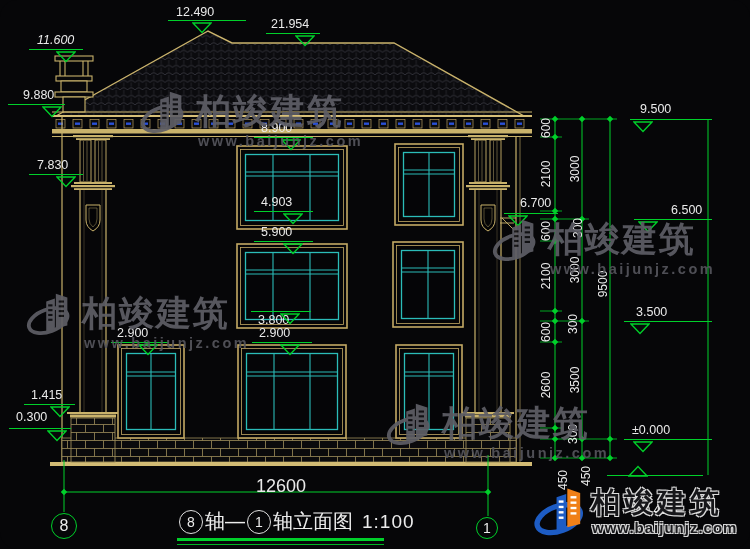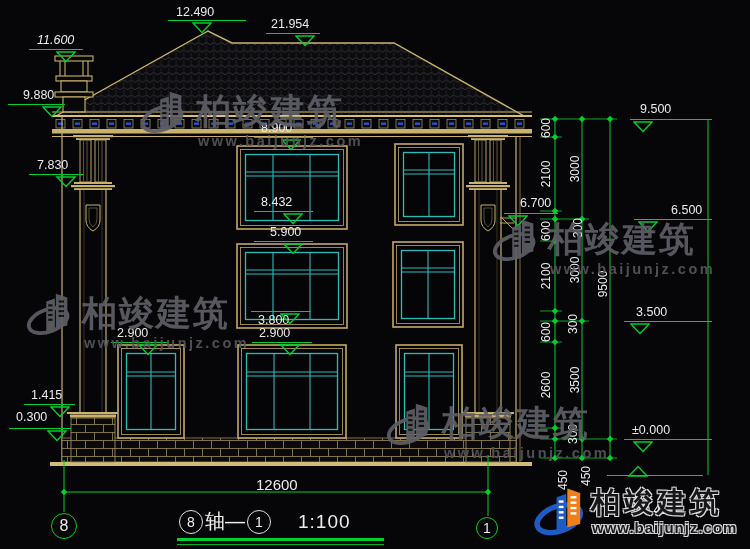--- a/index.html
+++ b/index.html
@@ -6,21 +6,21 @@
   .canvas{position:relative;width:750px;height:549px;background:#060608;overflow:hidden;
           font-family:"Liberation Sans", sans-serif;border-radius:17px;}
   .lay{position:absolute;left:0;top:0;}
   
   .lvl-label{position:absolute;color:#eaeaea;font-size:12.5px;white-space:nowrap;
              font-family:"Liberation Sans",sans-serif;}
   .lvl-line{position:absolute;height:1.3px;background:#00d02a;}
   .lvl-tri{position:absolute;}
   .vdim{position:absolute;color:#eaeaea;font-size:12px;white-space:nowrap;
         transform:translate(-50%,-50%) rotate(-90deg);font-family:"Liberation Sans",sans-serif;}
-  .hdim{position:absolute;left:256px;top:476px;color:#eaeaea;font-size:15px;}
+  .hdim{position:absolute;left:256px;top:476px;color:#eaeaea;font-size:18px;}
   
   .wm{position:absolute;opacity:.92;}
   .wm .wm-logo{position:absolute;left:0;top:0;width:52px;height:48px;}
   .wm .wm-text{position:absolute;left:56px;top:2px;font-size:35px;font-weight:bold;
                color:#5e5e66;letter-spacing:2px;white-space:nowrap;}
   .wm .wm-url{position:absolute;left:58px;top:47px;font-size:14.5px;font-weight:bold;
               color:#55555c;letter-spacing:2.5px;white-space:nowrap;}
   .wm1{left:140px;top:86px;} .wm2{left:492px;top:214px;}
   .wm3{left:26px;top:288px;}  .wm4{left:386px;top:398px;}
   
@@ -30,21 +30,21 @@
            letter-spacing:4px;white-space:nowrap;
            text-shadow:-1px -1px 0 #dcdcdc,1px -1px 0 #dcdcdc,-1px 1px 0 #dcdcdc,1px 1px 0 #dcdcdc;}
   .bm-url{position:absolute;left:58px;top:43px;font-size:15px;font-weight:bold;color:#1b1b1e;
           letter-spacing:1px;white-space:nowrap;
           text-shadow:-1px -1px 0 #d6d6d6,1px -1px 0 #d6d6d6,-1px 1px 0 #d6d6d6,1px 1px 0 #d6d6d6;}
   
   .title-row{position:absolute;left:177px;top:508px;display:flex;align-items:center;
              color:#ececec;font-size:20px;white-space:nowrap;}
   .tcirc{display:inline-flex;align-items:center;justify-content:center;width:22px;height:22px;
          border:1.4px solid #e0e0e0;border-radius:50%;font-size:14px;margin:0 2px;}
-  .tscale{margin-left:25px;font-size:19px;letter-spacing:1px;}
+  .tscale{margin-left:9px;font-size:19px;letter-spacing:1px;}
   .u1{position:absolute;left:177px;top:538px;width:207px;height:2.6px;background:#00d02a;}
   .u2{position:absolute;left:177px;top:543.5px;width:207px;height:1.3px;background:#00b524;}
   
   .bubble{position:absolute;border:1.5px solid #00d02a;border-radius:50%;color:#ececec;
           display:flex;align-items:center;justify-content:center;background:#060608;}
   .bubble-left{left:51px;top:513px;width:24px;height:24px;font-size:16px;}
   .bubble-right{left:476px;top:517px;width:20px;height:20px;font-size:14px;}
 </style>
 </head>
 <body>
@@ -341,26 +341,26 @@
       <div class="lvl-label" style="left: 37px; top: 158px;">7.830</div>
       <div class="lvl-line" style="left: 29px; top: 174px; width: 54px;"></div>
       <div class="lvl-tri" style="left: 56px; top: 174px;"><svg width="20" height="12" viewBox="0 0 20 12">
           <path d="M1 1 H19 L10 10.5 Z" fill="none" stroke="#00d02a" stroke-width="1.3"></path>
         </svg></div>
       <div class="lvl-label" style="left: 261px; top: 121px;">8.900</div>
       <div class="lvl-line" style="left: 254px; top: 137px; width: 59px;"></div>
       <div class="lvl-tri" style="left: 281px; top: 137px;"><svg width="20" height="12" viewBox="0 0 20 12">
           <path d="M1 1 H19 L10 10.5 Z" fill="none" stroke="#00d02a" stroke-width="1.3"></path>
         </svg></div>
-      <div class="lvl-label" style="left: 261px; top: 195px;">8.432</div>
+      <div class="lvl-label" style="left: 261px; top: 195px;">4.903</div>
       <div class="lvl-line" style="left: 254px; top: 211px; width: 59px;"></div>
       <div class="lvl-tri" style="left: 283px; top: 211px;"><svg width="20" height="12" viewBox="0 0 20 12">
           <path d="M1 1 H19 L10 10.5 Z" fill="none" stroke="#00d02a" stroke-width="1.3"></path>
         </svg></div>
-      <div class="lvl-label" style="left: 270px; top: 225px; text-align: center;">5.900</div>
+      <div class="lvl-label" style="left: 261px; top: 225px; text-align: center;">5.900</div>
       <div class="lvl-line" style="left: 254px; top: 241px; width: 59px;"></div>
       <div class="lvl-tri" style="left: 283px; top: 241px;"><svg width="20" height="12" viewBox="0 0 20 12">
           <path d="M1 1 H19 L10 10.5 Z" fill="none" stroke="#00d02a" stroke-width="1.3"></path>
         </svg></div>
       <div class="lvl-label" style="left: 258px; top: 295px; margin-top: 18px;">3.800</div>
       <div class="lvl-line" style="left: 251px; top: 311px; width: 60px;"></div>
       <div class="lvl-tri" style="left: 280px; top: 311px;"><svg width="20" height="12" viewBox="0 0 20 12">
           <path d="M1 1 H19 L10 10.5 Z" fill="none" stroke="#00d02a" stroke-width="1.3"></path>
         </svg></div>
       <div class="lvl-label" style="left: 117px; top: 326px;">2.900</div>
@@ -526,20 +526,21 @@
     </g>
         </svg></span>
     <div class="bm-text">柏竣建筑</div>
     <div class="bm-url">www.baijunjz.com</div>
   </div>
 
   <div class="title-row">
     <span class="tcirc">8</span>
       <span>轴—</span>
       <span class="tcirc">1</span>
+      <span>轴立面图</span>
       <span class="tscale">1:100</span>
   </div>
   <div class="u1"></div>
   <div class="u2"></div>
 
   <div class="bubble bubble-left">8</div>
   <div class="bubble bubble-right">1</div>
 </div>
 
 </body></html>

